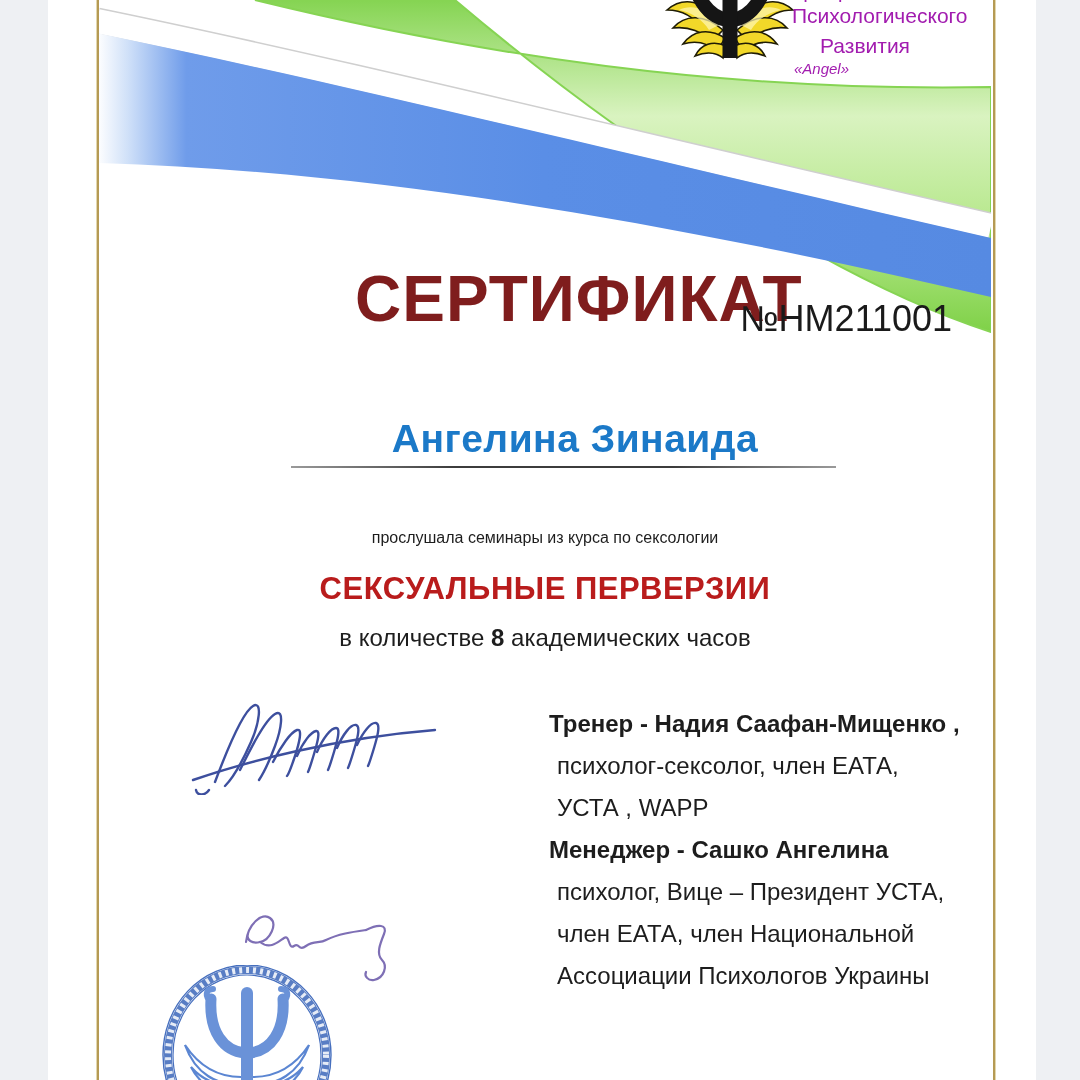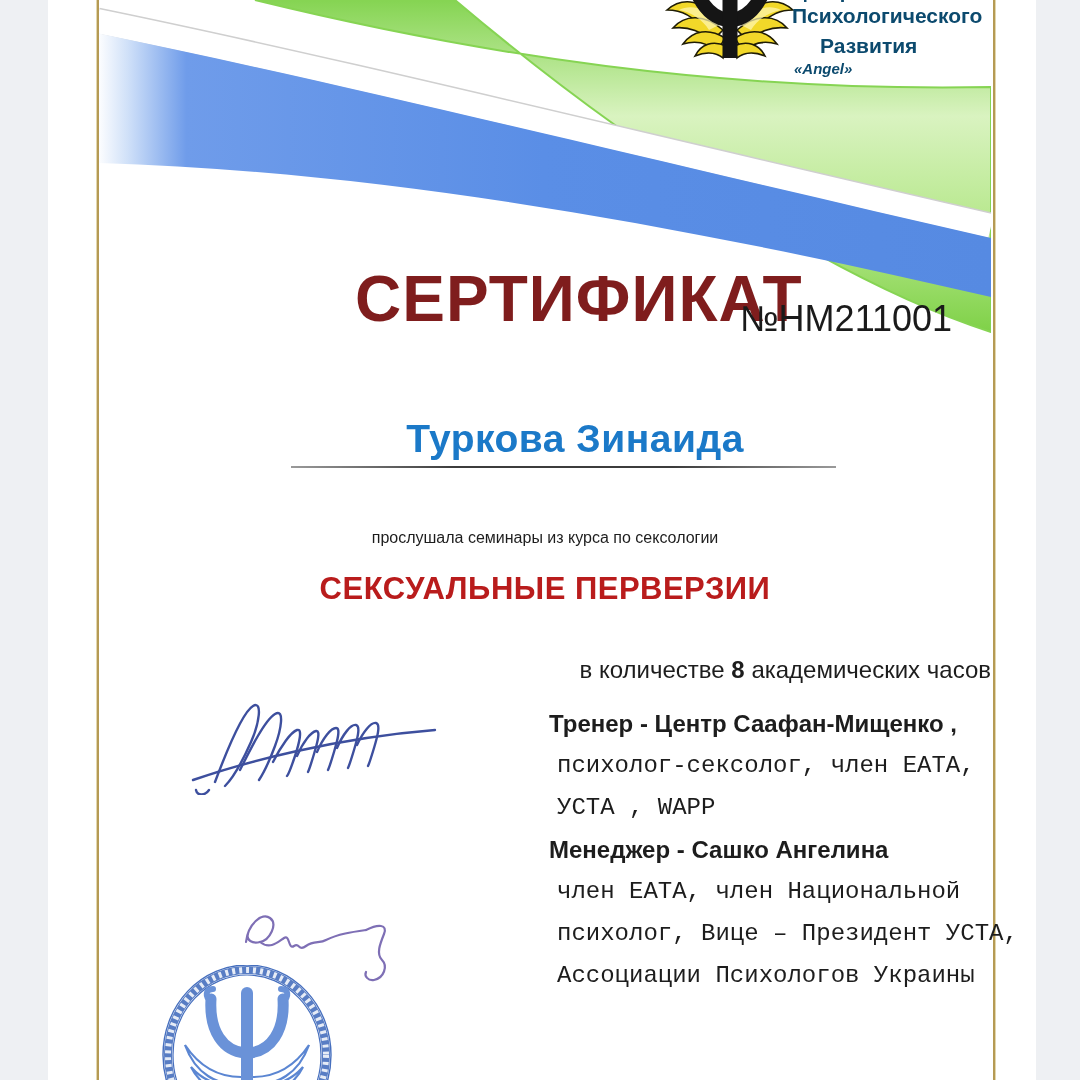--- a/index.html
+++ b/index.html
@@ -17,27 +17,27 @@
   }
   .abs{position:absolute;}
   .centered{left:99px;width:892px;text-align:center;}
   .cert-title{left:355px;top:262px;font-size:64px;font-weight:bold;letter-spacing:1px;color:#7f1d1d;}
   .cert-number{left:740px;top:298px;font-size:36px;color:#1a1a1a;}
   .intro-line{top:341px;font-size:24px;}
   .recipient-name{top:417px;padding-left:30px;font-size:39px;font-weight:bold;color:#1b79c8;letter-spacing:0.5px;}
   .name-underline{left:291px;top:466px;width:545px;height:2px;background:linear-gradient(to right,#9a9a9a,#3c3c3c 30%,#3c3c3c 70%,#9a9a9a);}
   .course-intro{top:529px;font-size:16px;}
   .course-title{top:571px;font-size:31px;font-weight:bold;letter-spacing:0.5px;color:#b91c1c;}
-  .course-hours{top:656px;font-size:24px;text-align:right;}
+  .course-hours{top:624px;font-size:24px;}
   .course-hours .hours-num{font-weight:bold;}
   .credits{left:549px;top:703px;width:410px;font-size:24px;}
   .credits .line{display:block;height:42px;line-height:42px;white-space:nowrap;}
   .credits .label{font-weight:bold;}
-  .credits .plain{padding-left:8px;font-family:Liberation Mono, monospace;}
-  .logo-text{font-weight:bold;color:#0c4a6e;white-space:nowrap;}
+  .credits .plain{padding-left:8px;}
+  .logo-text{font-weight:normal;color:#a21caf;white-space:nowrap;}
   .lt0{left:792px;top:-20px;font-size:20px;}
   .lt1{left:792px;top:4px;font-size:21px;}
   .lt2{left:820px;top:34px;font-size:21px;}
   .lt3{left:794px;top:60px;font-size:15px;font-style:italic;}
 </style>
 </head>
 <body>
 
 <div class="stage">
 
@@ -92,38 +92,38 @@
 
   <div class="abs logo-text lt0">Центр</div>
   <div class="abs logo-text lt1">Психологического</div>
   <div class="abs logo-text lt2">Развития</div>
   <div class="abs logo-text lt3">«Angel»</div>
 
   <div class="abs cert-title">СЕРТИФИКАТ</div>
   <div class="abs cert-number">№НМ211001</div>
 
 
-  <div class="abs centered recipient-name">Туркова Зинаида</div>
+  <div class="abs centered recipient-name">Ангелина Зинаида</div>
   <div class="abs name-underline"></div>
 
   <div class="abs centered course-intro">прослушала семинары из курса по сексологии</div>
   <div class="abs centered course-title">СЕКСУАЛЬНЫЕ ПЕРВЕРЗИИ</div>
   <div class="abs centered course-hours">
     <span>в количестве</span>
     <span class="hours-num">8</span>
     <span>академических часов</span>
   </div>
 
   <div class="abs credits">
-    <span class="line label">Тренер -  Центр Саафан-Мищенко ,</span>
+    <span class="line label">Тренер -  Надия Саафан-Мищенко ,</span>
     <span class="line plain">психолог-сексолог, член ЕАТА,</span>
     <span class="line plain">УСТА , WAPP</span>
     <span class="line label">Менеджер - Сашко Ангелина</span>
+    <span class="line plain">психолог, Вице – Президент УСТА,</span>
     <span class="line plain">член ЕАТА, член Национальной</span>
-    <span class="line plain">психолог, Вице – Президент УСТА,</span>
     <span class="line plain">Ассоциации Психологов Украины</span>
   </div>
 
   <svg class="abs" style="left:185px;top:690px;" width="270" height="105" viewBox="0 0 270 105">
     <g fill="none" stroke="#3d4f9e" stroke-width="2.4" stroke-linecap="round">
       <path d="M8,90 C60,72 150,48 250,40"></path>
       <path d="M30,92 C42,60 58,22 68,16 C78,10 74,34 66,52 C58,70 48,88 40,96"></path>
       <path d="M55,80 C66,58 80,30 90,24 C100,18 96,40 90,56 C84,72 78,84 74,90"></path>
       <path d="M88,72 C96,56 106,42 112,40 C118,38 114,54 110,66 C106,78 104,84 102,86"></path>
       <path d="M112,66 C118,52 126,42 131,41 C136,40 132,54 129,64 C126,74 124,80 123,82"></path>

